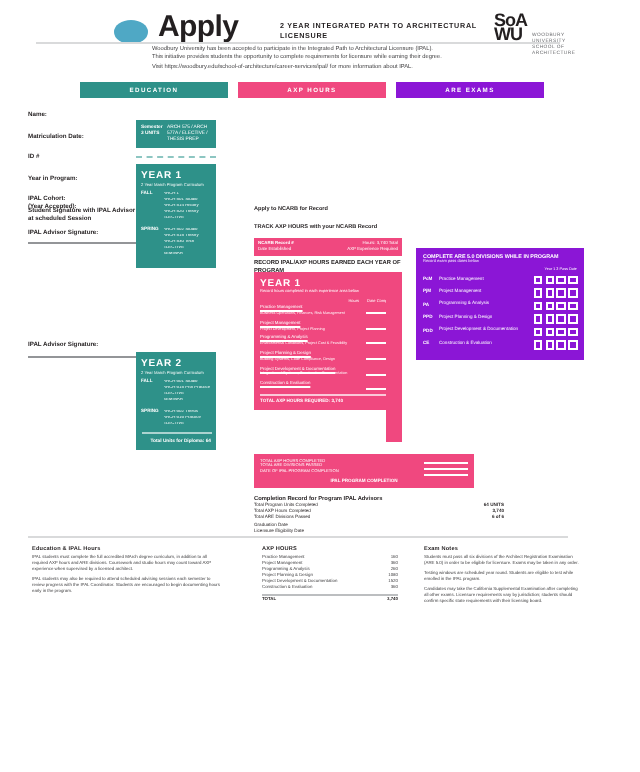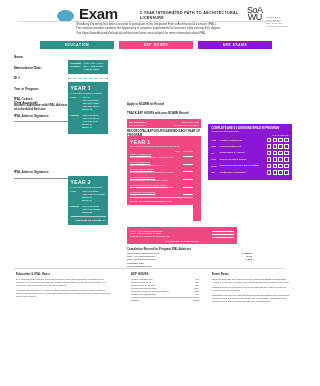--- a/index.html
+++ b/index.html
@@ -23,23 +23,22 @@
     line-height:17px;
   }
   .tagline{
     position:absolute;left:140px;top:11px;width:110px;
     font-size:3.6px;font-weight:bold;letter-spacing:0.35px;color:#231f20;
     line-height:5px;text-transform:uppercase;
   }
   .soa-logo{position:absolute;right:5px;top:7px;width:46px;height:16px;}
   .soa-mark{
     position:absolute;left:0;top:0;
-    font-size:9px;font-weight:normal;color:#231f20;line-height:7px;
+    font-size:9px;font-weight:bold;color:#231f20;line-height:7px;
     letter-spacing:-0.5px;
-    text-align:center;
   }
   .soa-mark span{display:block;}
   .soa-sub{
     position:absolute;left:19px;top:9px;
     font-size:2.4px;letter-spacing:0.25px;color:#6d6e71;line-height:3px;
   }
 
   .hrule{position:absolute;left:18px;width:262px;height:1px;background:#d9dadb;}
 
   
@@ -198,21 +197,21 @@
   .fhrow{display:flex;justify-content:space-between;font-size:2.2px;line-height:3.1px;color:#414042;}
   .fhrow.tot{font-weight:bold;color:#231f20;border-top:0.5px solid #bcbec0;margin-top:1px;padding-top:1px;}
 </style>
 </head>
 <body>
 
 <div class="page">
 
   <div class="header">
     <div class="logo-dot"></div>
-    <div class="brand">Exam</div>
+    <div class="brand">Apply</div>
     <div class="tagline">2 YEAR INTEGRATED PATH TO ARCHITECTURAL LICENSURE</div>
     <div class="soa-logo">
       <div class="soa-mark">
         <span>SoA</span>
         <span>WU</span>
       </div>
       <div class="soa-sub">WOODBURY UNIVERSITY SCHOOL OF ARCHITECTURE</div>
     </div>
   </div>
   <div class="hrule" style="top:21px;"></div>

